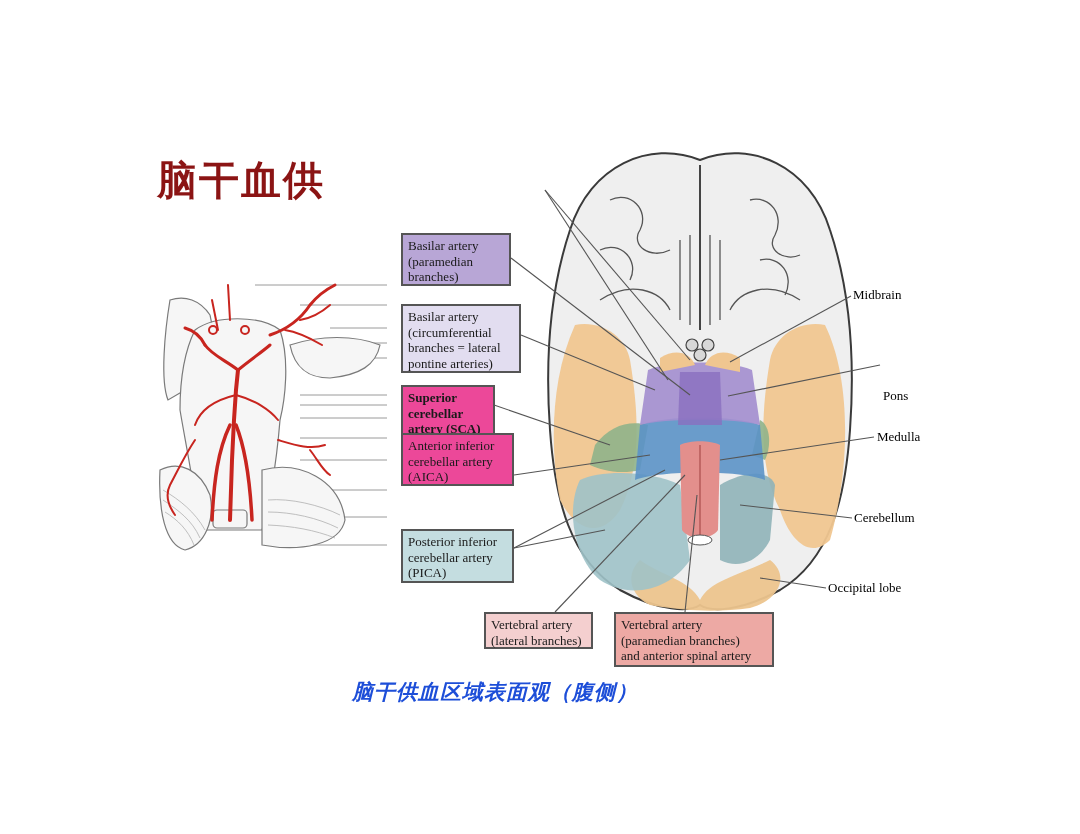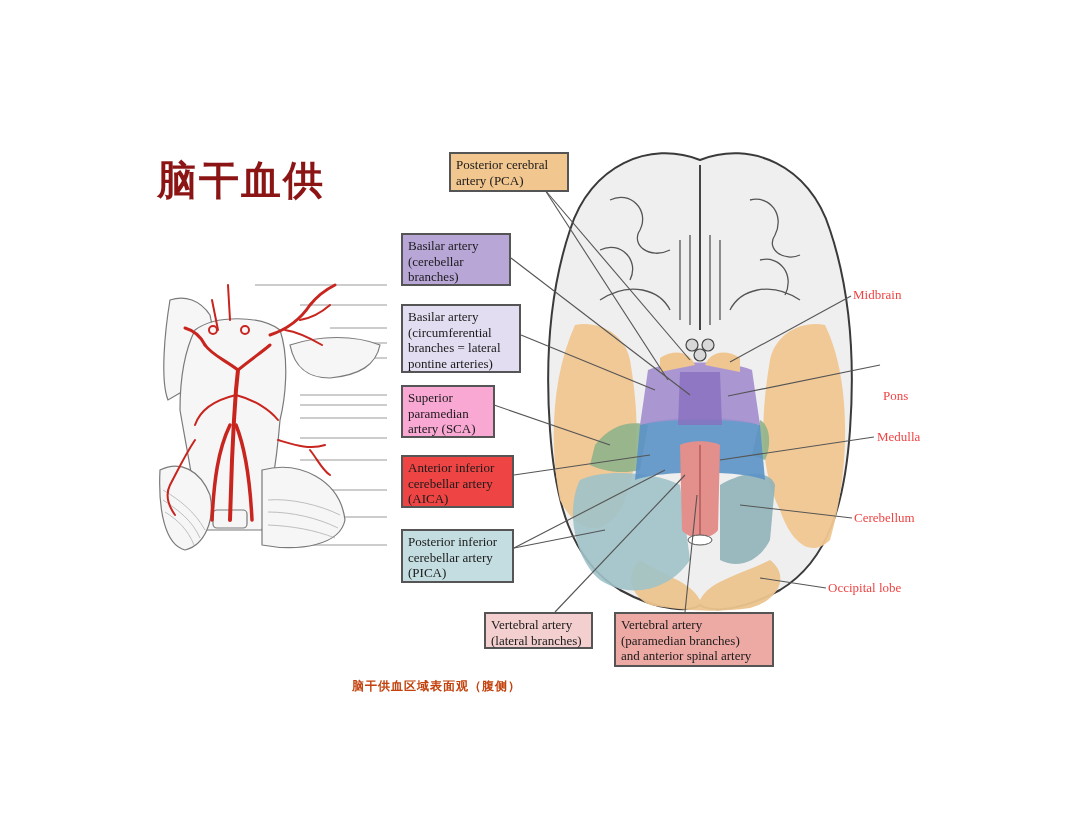--- a/index.html
+++ b/index.html
@@ -1,21 +1,21 @@
 <!DOCTYPE html>
 <html><head>
 <meta charset="utf-8">
 <style>
   html, body { margin:0; padding:0; background:#ffffff; }
   body { width:1080px; height:834px; position:relative; overflow:hidden; font-family:"Liberation Serif", serif; }
   .slide { position:absolute; left:0; top:0; width:1080px; height:834px; background:#ffffff; }
   .title { position:absolute; left:157px; top:153px; font-family:"DejaVu Sans", sans-serif; font-size:40px; font-weight:bold; color:#8b1414; letter-spacing:2px; }
-  .caption { position:absolute; left:352px; top:678px; font-family:"DejaVu Sans", sans-serif; font-size:12px; font-weight:bold; color:#c2410c; letter-spacing:1px; }
+  .caption { position:absolute; left:352px; top:678px; font-family:"DejaVu Sans", sans-serif; font-size:21px; font-weight:bold; color:#1d4ed8; letter-spacing:1px;font-style:italic; }
   .box { position:absolute; border:2px solid #555; box-sizing:border-box; padding:3px 5px; font-size:13px; line-height:15.5px; color:#1a1a1a; }
-  .lbl { position:absolute; font-size:13px; color:#ef4444; }
+  .lbl { position:absolute; font-size:13px; color:#000000; }
   svg.art { position:absolute; left:0; top:0; }
 </style>
 </head>
 <body>
 
 <div class="slide">
 
   <div class="title">脑干血供</div>
 
   <svg class="art" width="1080" height="834" viewBox="0 0 1080 834">
@@ -134,45 +134,41 @@
         <line x1="685" y1="612" x2="697" y2="495"></line>
         <line x1="851" y1="296" x2="730" y2="362"></line>
         <line x1="880" y1="365" x2="728" y2="396"></line>
         <line x1="874" y1="437" x2="720" y2="460"></line>
         <line x1="852" y1="518" x2="740" y2="505"></line>
         <line x1="826" y1="588" x2="760" y2="578"></line>
       </g>
     </g>
   </svg>
 
-  <div class="box" style="left:449px;top:152px;width:120px;height:40px;background:#f2c68f;">
-    <div>Posterior cerebral</div>
-    <div>artery (PCA)</div>
-  </div>
 
   <div class="box" style="left:401px;top:233px;width:110px;height:53px;background:#b8a6d6;">
     <div>Basilar artery</div>
-    <div>(cerebellar</div>
+    <div>(paramedian</div>
     <div>branches)</div>
   </div>
 
   <div class="box" style="left:401px;top:304px;width:120px;height:69px;background:#e2ddf0;">
     <div>Basilar artery</div>
     <div>(circumferential</div>
     <div>branches = lateral</div>
     <div>pontine arteries)</div>
   </div>
 
-  <div class="box" style="left:401px;top:385px;width:94px;height:53px;background:#f9a8d4;">
+  <div class="box" style="left:401px;top:385px;width:94px;height:53px;background:#ec4899;font-weight:bold;">
     <div>Superior</div>
-    <div>paramedian</div>
+    <div>cerebellar</div>
     <div>artery (SCA)</div>
   </div>
 
-  <div class="box" style="left:401px;top:455px;width:113px;height:53px;background:#ef4444;">
+  <div class="box" style="left:401px;top:433px;width:113px;height:53px;background:#ec4899;">
     <div>Anterior inferior</div>
     <div>cerebellar artery</div>
     <div>(AICA)</div>
   </div>
 
   <div class="box" style="left:401px;top:529px;width:113px;height:54px;background:#c4dde0;">
     <div>Posterior inferior</div>
     <div>cerebellar artery</div>
     <div>(PICA)</div>
   </div>

